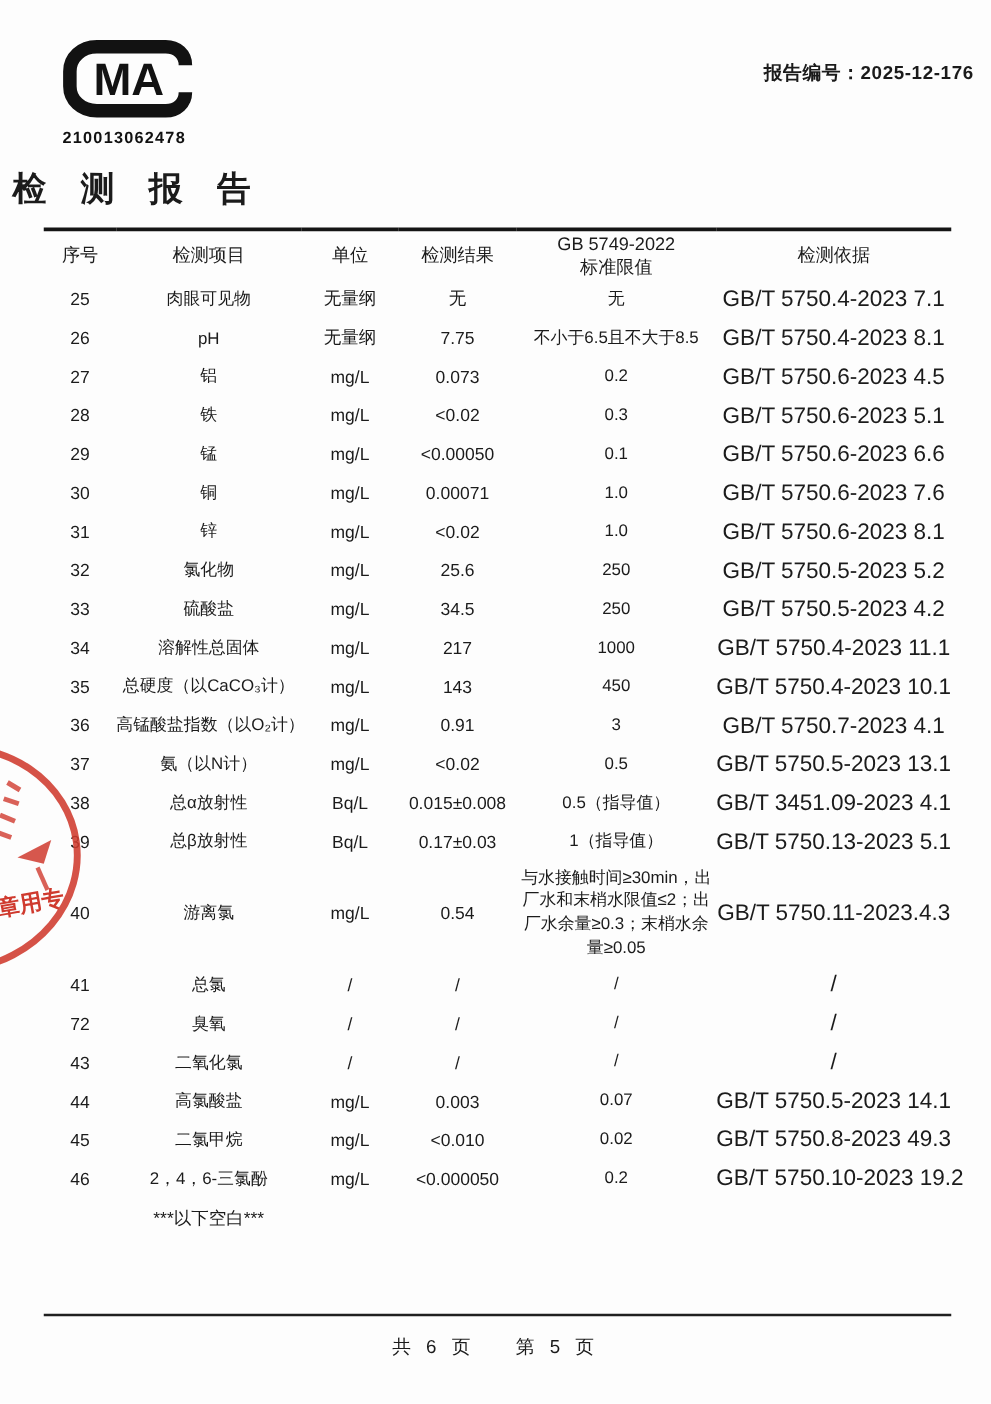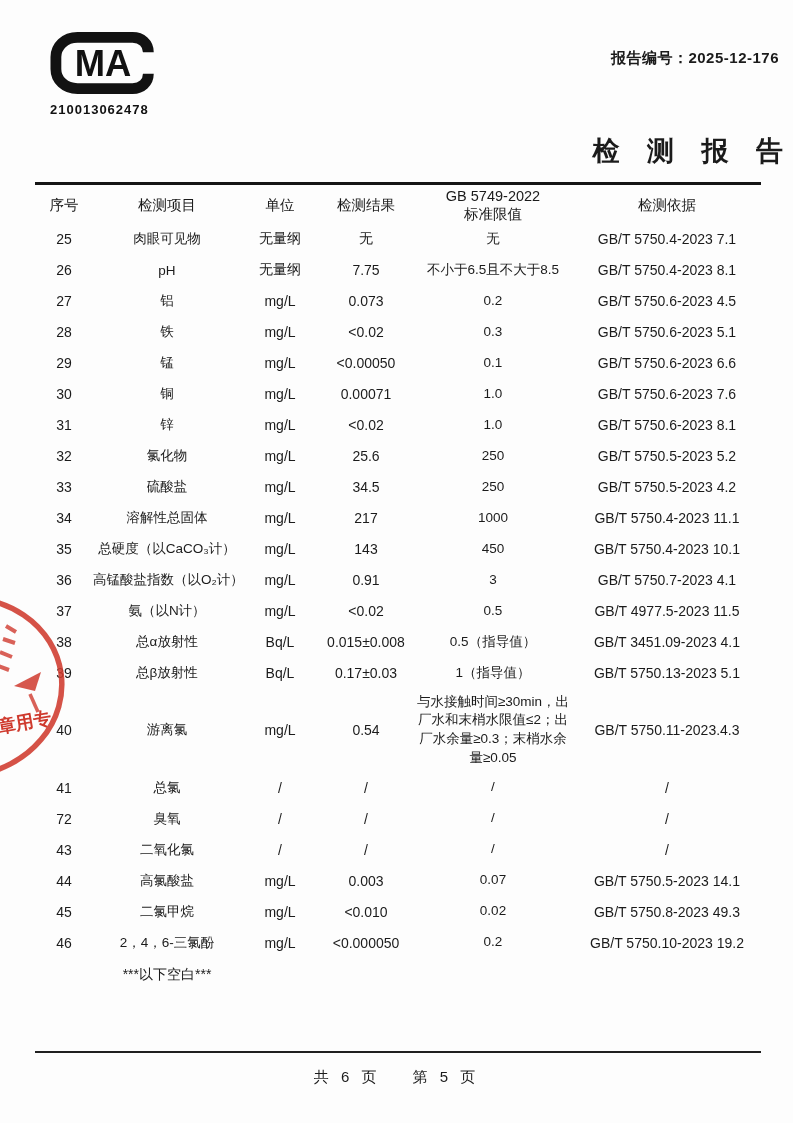--- a/index.html
+++ b/index.html
@@ -15,39 +15,39 @@
   .cma { position:absolute; left:50px; top:31px; width:130px; }
   .cma svg { display:block; }
   .cma-num { font-weight:bold; font-size:13px; letter-spacing:1px; margin-top:7px; color:#111; }
 
   
   .report-no { position:absolute; top:49px; right:14px; font-size:15px; letter-spacing:0.5px;font-weight:bold; }
 
   
   .title {
     position:absolute; top:133px; left:0; width:100%; margin:0;
-    text-align:right; font-size:27px; font-weight:bold;
+    text-align:left; font-size:27px; font-weight:bold;
     letter-spacing:10px; text-indent:10px;
   }
 
   
   table.results {
     position:absolute; left:35px; top:182px; width:726px;
     border-collapse:collapse; table-layout:fixed;
     border-top:3px solid #151515;
   }
   th, td {
     font-weight:normal; text-align:center; vertical-align:middle;
     font-size:14px; padding:0; white-space:nowrap; overflow:visible;
   }
   thead th { height:40px; line-height:1.25; font-size:14.5px; padding-top:2px; }
   tbody td { height:31px; }
   td.c-item { font-size:13.5px; }
   td.c-limit { white-space:normal; font-size:13.5px; line-height:1.4; padding:4px 2px; }
-  td.c-basis { font-size:14px; }
+  td.c-basis { font-size:18px; }
   tr.blank-row td { height:33px;margin-top:48px; }
 
   
   .stamp { position:absolute; left:0; top:592px; width:68px; height:200px; overflow:hidden; pointer-events:none; }
   .stamp svg { position:absolute; left:-142px; top:0; }
   .stamp-stroke { stroke:var(--stamp-red); }
   .stamp-fill { fill:var(--stamp-red); }
   .stamp-text { font-family:"Liberation Sans", sans-serif; font-weight:bold; }
 
   
@@ -190,21 +190,21 @@
       <td class="c-result">0.91</td>
       <td class="c-limit">3</td>
       <td class="c-basis">GB/T 5750.7-2023 4.1</td>
     </tr>
         <tr>
       <td class="c-no">37</td>
       <td class="c-item">氨（以N计）</td>
       <td class="c-unit">mg/L</td>
       <td class="c-result">&lt;0.02</td>
       <td class="c-limit">0.5</td>
-      <td class="c-basis">GB/T 4977.5-2023 11.5</td>
+      <td class="c-basis">GB/T 5750.5-2023 13.1</td>
     </tr>
         <tr>
       <td class="c-no">38</td>
       <td class="c-item">总α放射性</td>
       <td class="c-unit">Bq/L</td>
       <td class="c-result">0.015±0.008</td>
       <td class="c-limit">0.5（指导值）</td>
       <td class="c-basis">GB/T 3451.09-2023 4.1</td>
     </tr>
         <tr>

